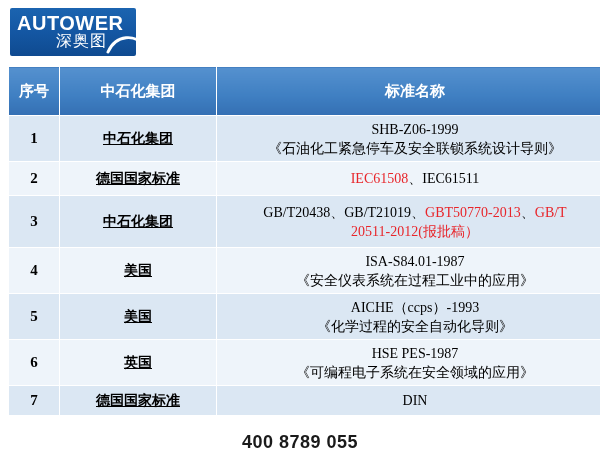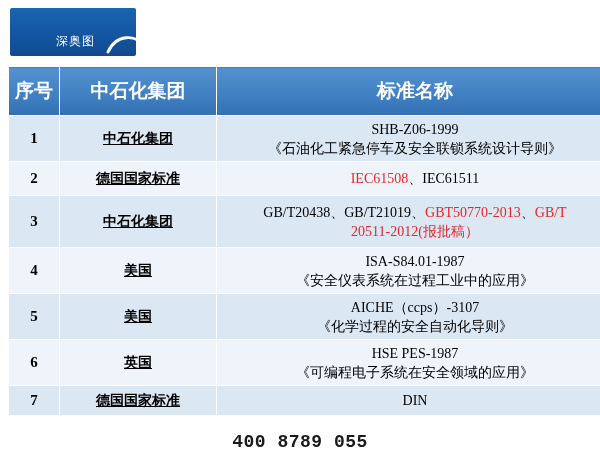--- a/index.html
+++ b/index.html
@@ -43,21 +43,21 @@
     letter-spacing: 0.5px;
     line-height: 22px;
     white-space: nowrap;
   }
   .logo-sub {
     position: absolute;
     left: 46px;
     top: 26px;
     color: #ffffff;
     font-family: "Liberation Sans", sans-serif;
-    font-size: 12px;
+    font-size: 16px;
     line-height: 14px;
     letter-spacing: 1px;
     white-space: nowrap;
   }
   .logo-swoosh {
     position: absolute;
     left: 96px;
     top: 24px;
     width: 40px;
     height: 22px;
@@ -77,21 +77,21 @@
     text-align: center;
     vertical-align: middle;
     font-size: 14px;
     color: #000000;
     padding: 2px 3px;
   }
   .std-table thead th {
     background: linear-gradient(180deg, #5591cf 0%, #3f7fc2 60%, #346fb3 100%);
     color: #ffffff;
     font-weight: bold;
-    font-size: 19px;
+    font-size: 15px;
     height: 44px;
     border: 1px solid #ffffff;
     font-family: "Liberation Serif", serif;
   }
   .col-no    { width: 44px; }
   .col-org   { width: 150px; }
   .col-name  { width: 390px; }
 
   tbody tr.row-odd td  { background: #dbe7f3; }
   tbody tr.row-even td { background: #eef4fa; }
@@ -103,32 +103,33 @@
   .name-line { display: block; white-space: nowrap; }
   .hl { color: #e8252a; text-align: center; }
 
   
   .phone {
     position: absolute;
     left: 0;
     top: 432px;
     width: 600px;
     text-align: center;
-    font-family: Liberation Mono, monospace;
+    font-family: Liberation Sans, sans-serif;
     font-weight: bold;
     font-size: 18px;
     color: #1a1a1a;
     letter-spacing: 0.5px;
   }
 </style>
 </head>
 <body>
 
 <div class="logo-block">
   <div class="logo-mark"></div>
+  <div class="logo-text">AUTOWER</div>
   <div class="logo-sub">深奥图</div>
   <svg class="logo-swoosh" viewBox="0 0 40 22">
     <path d="M2 20 C 10 2, 30 2, 38 14" stroke="#ffffff" stroke-width="3" fill="none" stroke-linecap="round"></path>
     <circle cx="36" cy="16" r="3.5" fill="#ffffff"></circle>
   </svg>
 </div>
 
 <table class="std-table">
   <thead>
     <tr>
@@ -166,21 +167,21 @@
         <td class="cell-org col-org">美国</td>
         <td class="cell-name col-name">
           <span class="name-line"><span>ISA-S84.01-1987</span></span>
           <span class="name-line"><span>《安全仪表系统在过程工业中的应用》</span></span>
         </td>
       </tr>
       <tr class="row-odd" style="height: 46px;">
         <td class="cell-no col-no">5</td>
         <td class="cell-org col-org">美国</td>
         <td class="cell-name col-name">
-          <span class="name-line"><span>AICHE（ccps）-3107</span></span>
+          <span class="name-line"><span>AICHE（ccps）-1993</span></span>
           <span class="name-line"><span>《化学过程的安全自动化导则》</span></span>
         </td>
       </tr>
       <tr class="row-even" style="height: 46px;">
         <td class="cell-no col-no">6</td>
         <td class="cell-org col-org">英国</td>
         <td class="cell-name col-name">
           <span class="name-line"><span>HSE PES-1987</span></span>
           <span class="name-line"><span>《可编程电子系统在安全领域的应用》</span></span>
         </td>

